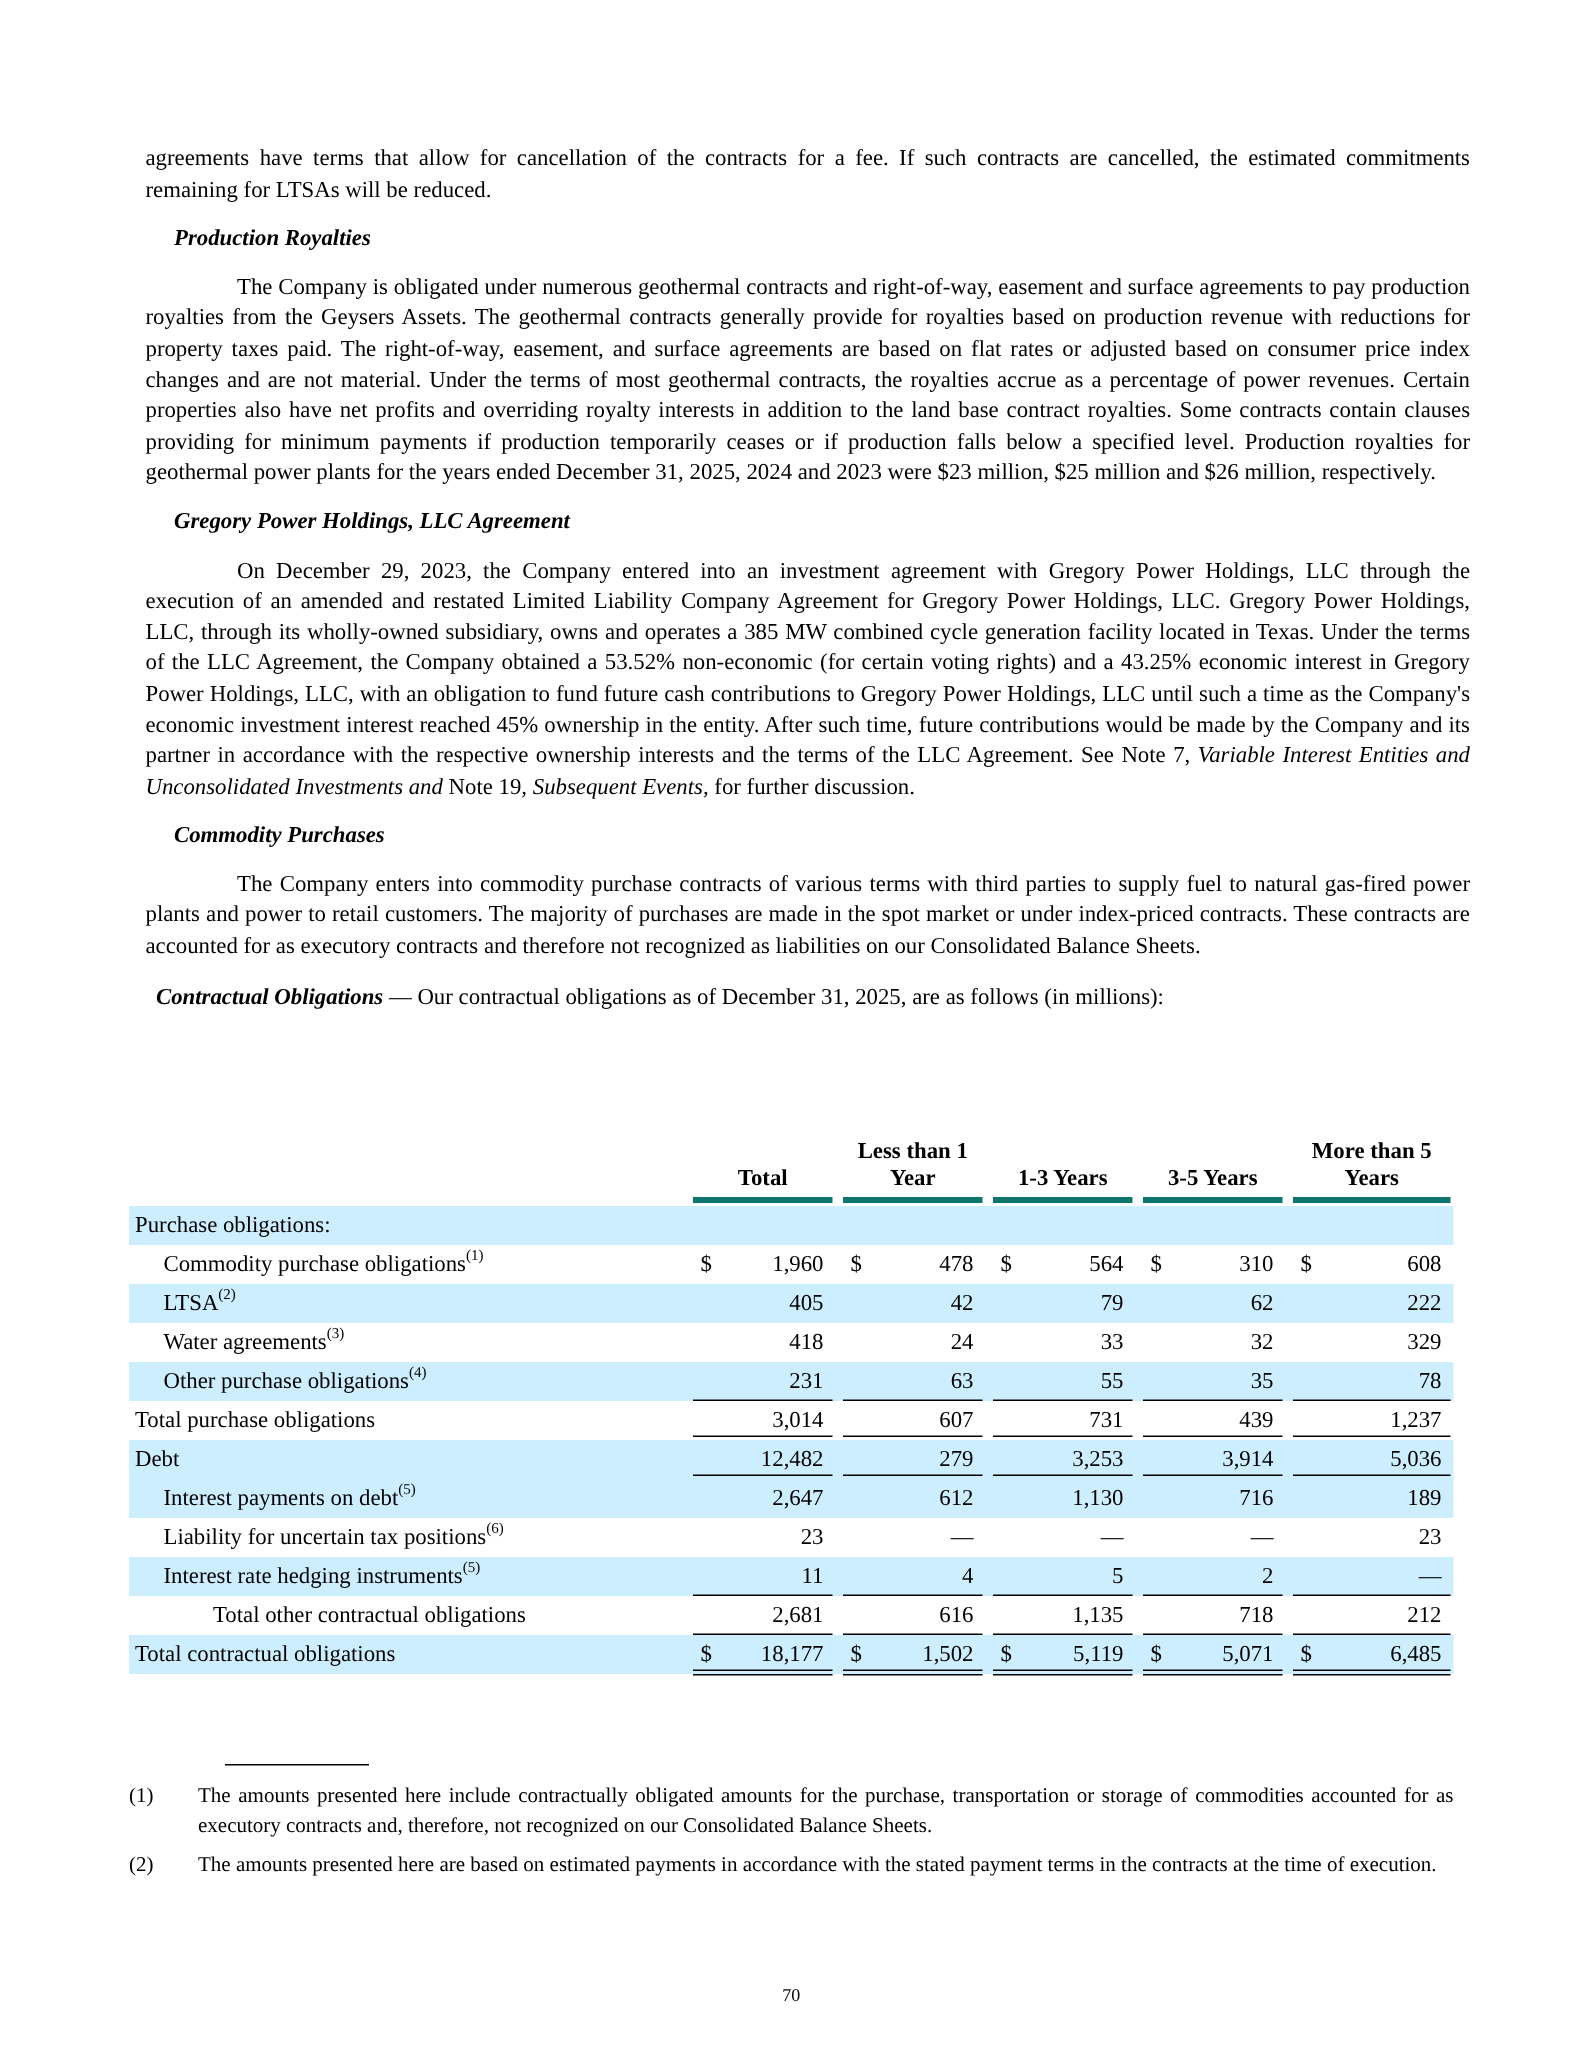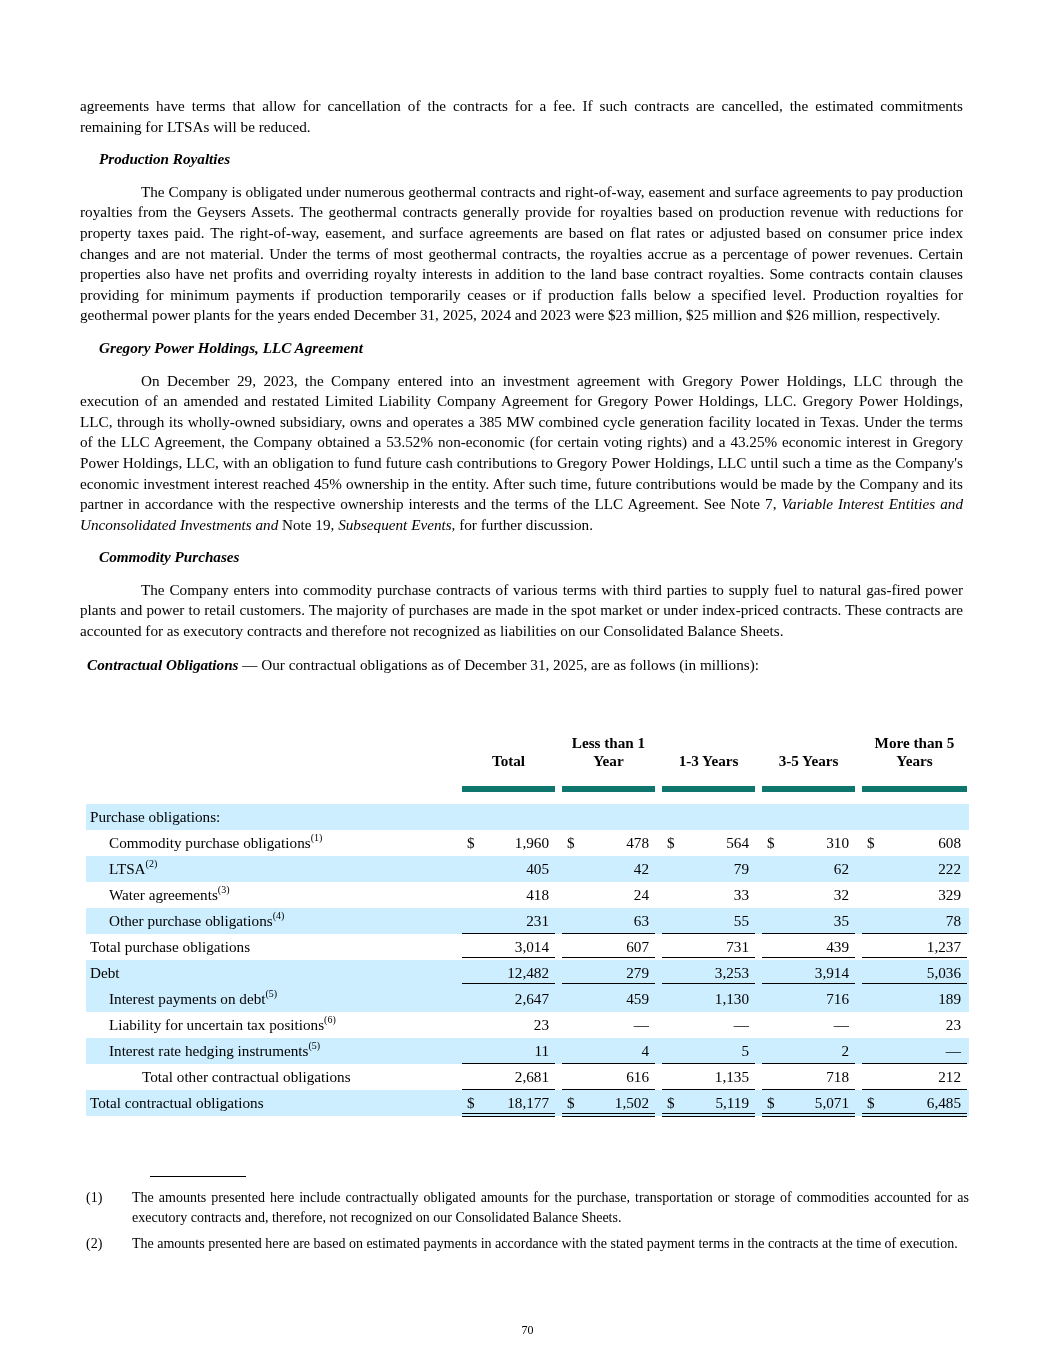--- a/index.html
+++ b/index.html
@@ -1,30 +1,30 @@
 <!DOCTYPE html>
 <html><head>
 <meta charset="utf-8">
 <style>
   html, body { margin: 0; padding: 0; background: #ffffff; }
   body { width: 1055px; height: 1365px; position: relative; overflow: hidden;
          font-family: "Liberation Serif", "DejaVu Serif", serif; color: #000; font-size: 15.2px; }
-  .page { position: absolute; left: 80px; top: 96px; width: 883px; }
+  .page { position: absolute; left: 97px; top: 96px; width: 883px; }
   p { margin: 0; line-height: 20.6px; text-align: justify; }
   .indent { text-indent: 61px; }
   .heading { font-weight: bold; font-style: italic; margin-left: 19px; line-height: 20.6px; }
   .gap-s { height: 12px; }
   .gap-m { height: 13px; }
   i { font-style: italic; }
 
   
   .tbl { position: absolute; left: 86px; top: 764px; width: 883px; }
   .hdr { position: relative; height: 40px; }
-  .hcol { position: absolute; bottom: 12px; text-align: center; font-weight: bold; line-height: 18px;
-          border-bottom: 6px solid #0f766e; padding-bottom: 16px; }
+  .hcol { position: absolute; bottom: 2px; text-align: center; font-weight: bold; line-height: 18px;
+          border-bottom: 4px solid #0f766e; padding-bottom: 3px; }
   .row { position: relative; height: 26px; line-height: 26px; }
   .row.shade { background: #cceeff; }
   .lbl { position: absolute; left: 4px; top: 0; white-space: nowrap; }
   .lbl.l1 { left: 23px; }
   .lbl.l2 { left: 56px; }
   sup { font-size: 10px; line-height: 0; position: relative; top: -1px; vertical-align: super; }
   .cell { position: absolute; top: 0; height: 26px; }
   .cell .dol { position: absolute; left: 5px; }
   .cell .val { position: absolute; right: 6px; }
   .c0 { left: 376px; width: 93px; }
@@ -210,21 +210,21 @@
       </span>
   </div>
 
 
   <div class="row shade">
     <span class="lbl l1"><span>Interest payments on debt</span><sup>(5)</sup></span>
     <span class="cell c0">
         <span class="val">2,647</span>
       </span>
     <span class="cell c1">
-        <span class="val">459</span>
+        <span class="val">612</span>
       </span>
     <span class="cell c2">
         <span class="val">1,130</span>
       </span>
     <span class="cell c3">
         <span class="val">716</span>
       </span>
     <span class="cell c4">
         <span class="val">189</span>
       </span>

